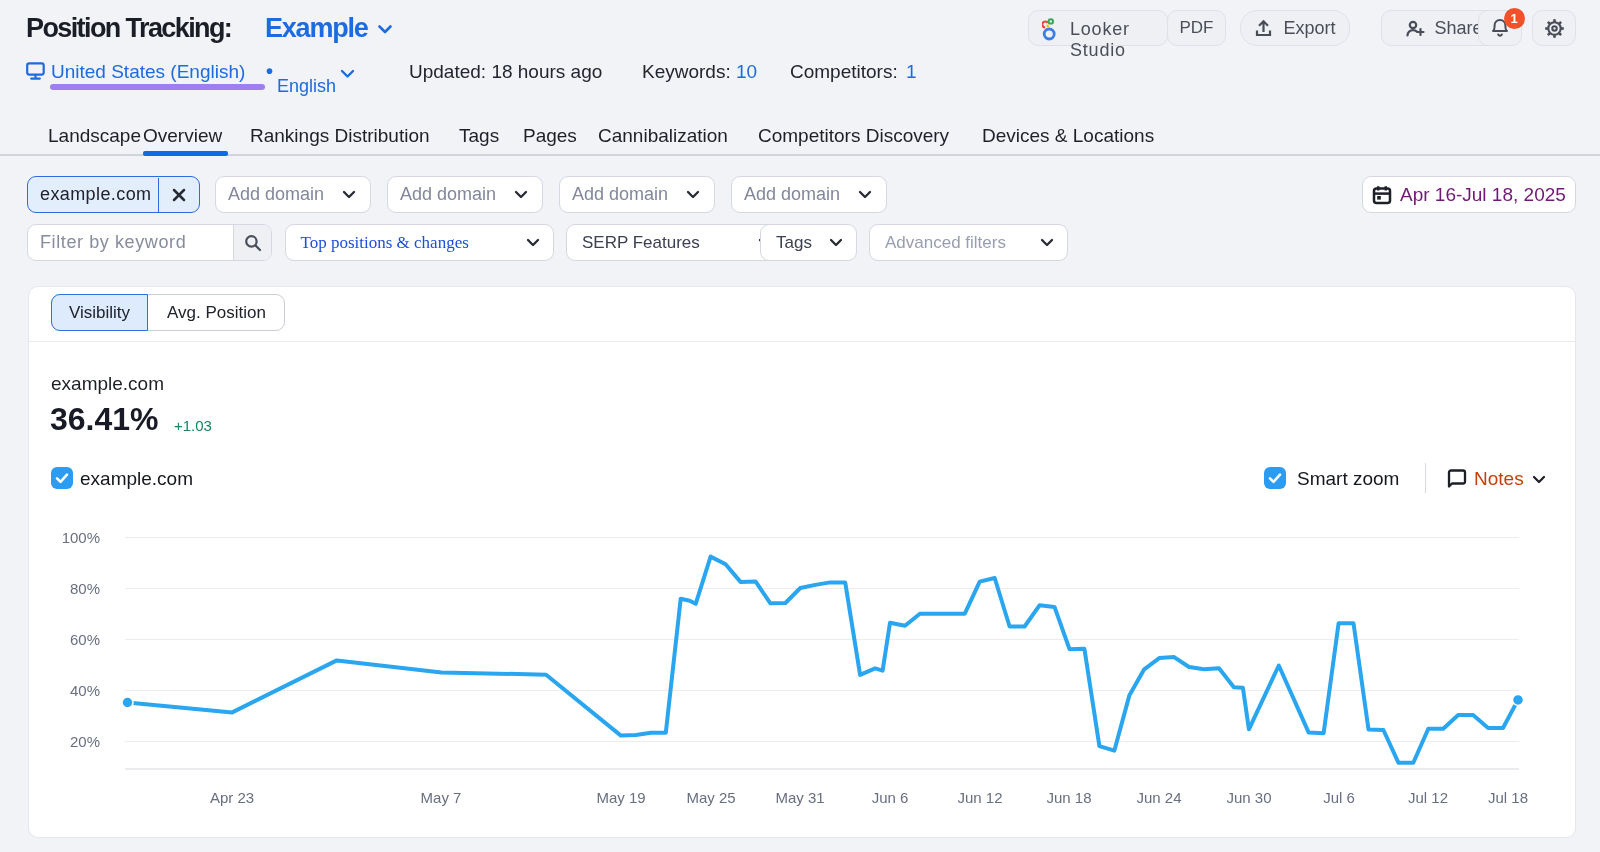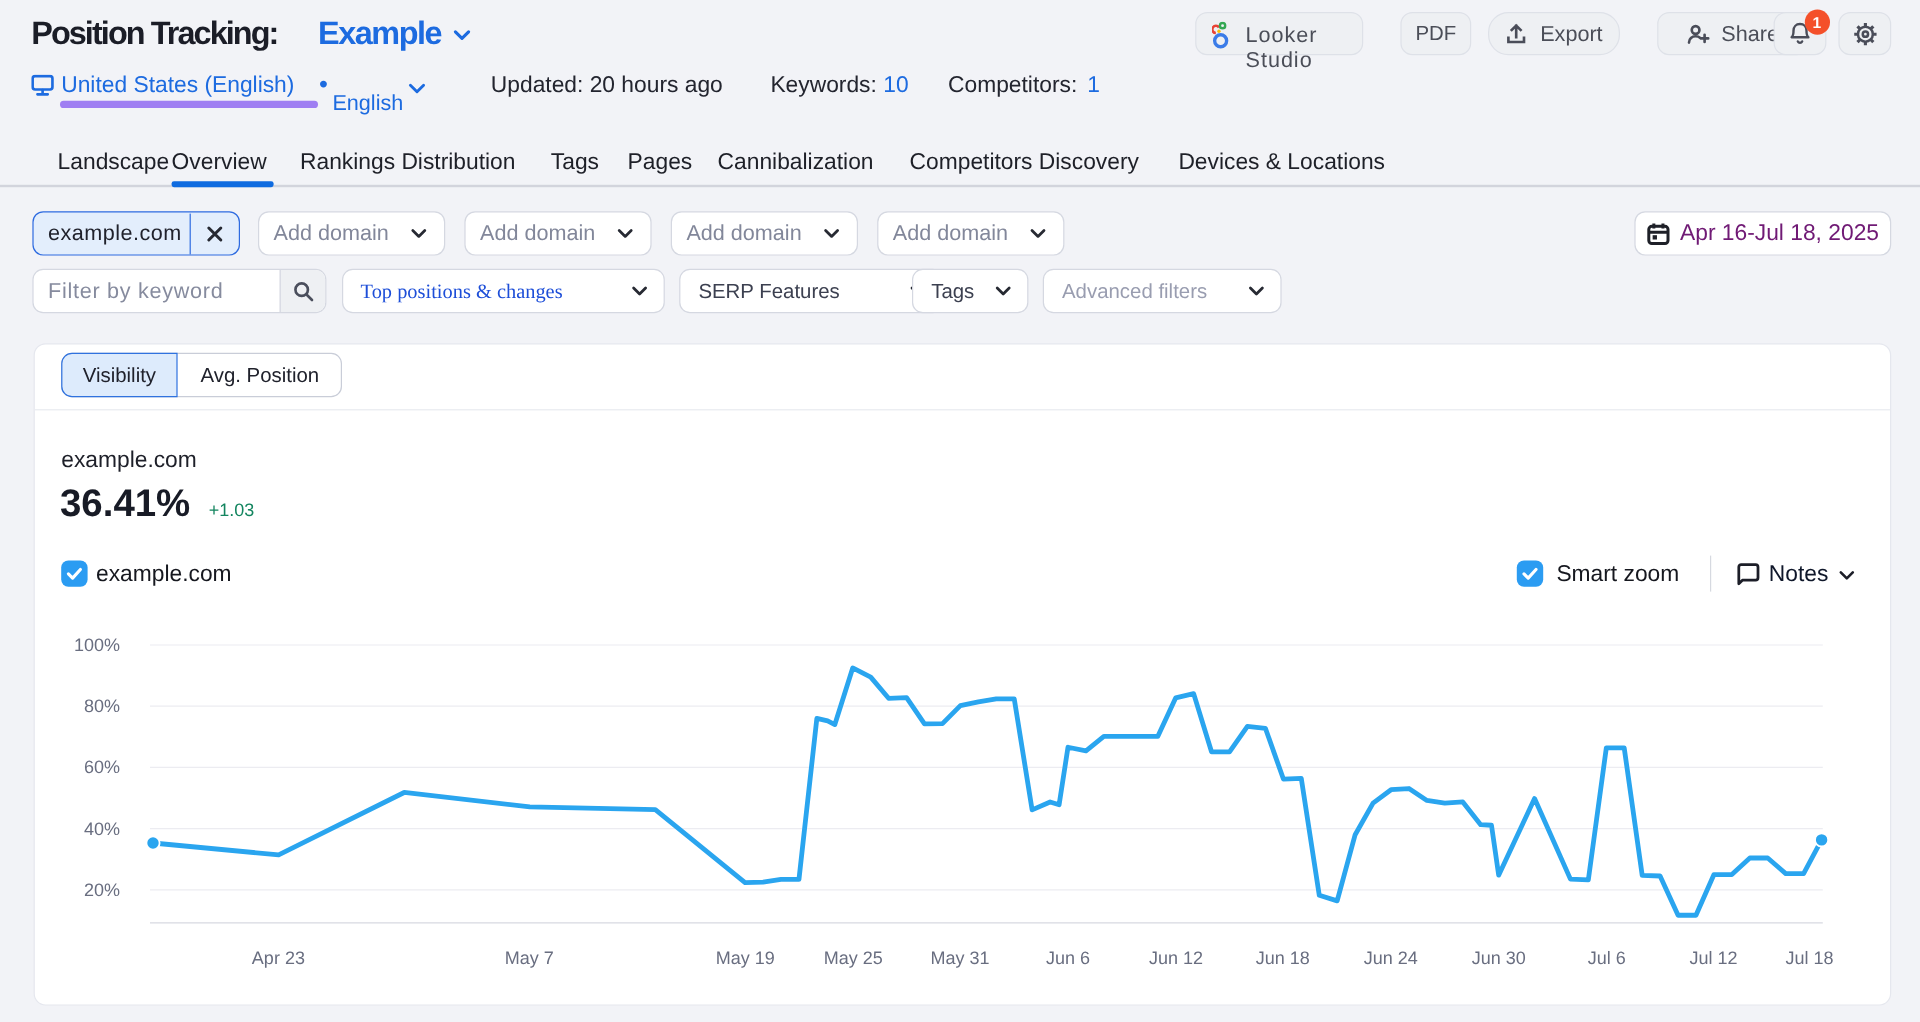--- a/index.html
+++ b/index.html
@@ -22,27 +22,27 @@
   <rect x="1.2" y="1.4" width="16.5" height="11.2" rx="2" fill="none" stroke="#1d6be0" stroke-width="2.2"></rect>
   <path d="M9.5 13 v2.3 M5.2 16.6 h8.6" stroke="#1d6be0" stroke-width="2.2" fill="none" stroke-linecap="round"></path>
 </svg>
 <div class="abs" style="left:51px; top:61px; font-size:19px; color:#1d6be0;">United States (English)</div>
 <div class="abs" style="left:266px; top:60px; font-size:20px; font-weight:700; color:#1d6be0;">•</div>
 <div class="abs" style="left:277px; top:76px; font-size:18px; color:#1d6be0;">English</div>
 <svg class="abs" style="left:340px; top:69px;" width="15" height="10" viewBox="0 0 15 10">
     <path d="M2 2 L7.5 7.5 L13 2" fill="none" stroke="#1d6be0" stroke-width="2.4" stroke-linecap="round" stroke-linejoin="round"></path>
   </svg>
 <div class="abs" style="left:50px; top:84px; width:215px; height:6px; border-radius:3px; background:#9f7ef2;"></div>
-<div class="abs" style="left:409px; top:61px; font-size:19px; color:#23252f;">Updated: 20 hours ago</div>
+<div class="abs" style="left:409px; top:61px; font-size:19px; color:#23252f;">Updated: 18 hours ago</div>
 <div class="abs" style="left:642px; top:61px; font-size:19px; color:#23252f;">Keywords:</div>
 <div class="abs" style="left:736px; top:61px; font-size:19px; color:#1d6be0;">10</div>
 <div class="abs" style="left:790px; top:61px; font-size:19px; color:#23252f;">Competitors:</div>
 <div class="abs" style="left:906px; top:61px; font-size:19px; color:#1d6be0;">1</div>
 
-<div class="btn" style="left:996px; top:10px; width:140px; height:36px;">
+<div class="btn" style="left:1028px; top:10px; width:140px; height:36px;">
   <svg style="position:absolute; left:13px; top:7px;" width="15" height="23" viewBox="0 0 15 23">
     <circle cx="7.2" cy="16" r="5" fill="none" stroke="#3b7ce8" stroke-width="2.8"></circle>
     <path d="M3.2 9.5 a3 3 0 1 1 2.6 -4.6" fill="none" stroke="#e94335" stroke-width="2.2"></path>
     <circle cx="8.8" cy="3.4" r="2.2" fill="none" stroke="#34a853" stroke-width="2"></circle>
     <circle cx="5.8" cy="8.0" r="1.4" fill="#fbbc04"></circle>
   </svg>
   <span style="position:absolute; left:41px; top:8px; letter-spacing:0.8px;">Looker Studio</span>
 </div>
 <div class="btn" style="left:1167px; top:10px; width:59px; height:36px; font-size:17px;">PDF</div>
 <div class="btn" style="left:1240px; top:10px; width:110px; height:36px;border-radius:17px;">
@@ -195,21 +195,21 @@
 <div class="abs" style="left:1264px; top:467px; width:22px; height:22px; background:#2b9cf2; border-radius:6px;">
   <svg width="22" height="22" viewBox="0 0 22 22">
       <path d="M6 11.3 L9.5 14.8 L16 7.6" fill="none" stroke="#fff" stroke-width="2.6" stroke-linecap="round" stroke-linejoin="round"></path>
     </svg>
 </div>
 <div class="abs" style="left:1297px; top:468px; font-size:19px; color:#16181f;">Smart zoom</div>
 <div class="abs" style="left:1425px; top:463px; width:1px; height:30px; background:#d6d9e0;"></div>
 <svg class="abs" style="left:1446px; top:468px;" width="22" height="22" viewBox="0 0 22 22">
   <path d="M3 4.5 a2 2 0 0 1 2-2 h12 a2 2 0 0 1 2 2 v9 a2 2 0 0 1-2 2 h-11 l-3 3 z" fill="none" stroke="#1c1e28" stroke-width="2.3" stroke-linejoin="round"></path>
 </svg>
-<div class="abs" style="left:1474px; top:468px; font-size:19px; color:#0f172a;text-align:center;">Notes</div>
+<div class="abs" style="left:1474px; top:468px; font-size:19px; color:#c2410c;text-align:center;">Notes</div>
 <svg class="abs" style="left:1532px; top:475px;" width="14" height="10" viewBox="0 0 14 10">
     <path d="M2 2 L7 7 L12 2" fill="none" stroke="#1c1e28" stroke-width="2.2" stroke-linecap="round" stroke-linejoin="round"></path>
   </svg>
 
 <svg class="abs" style="left:0; top:0;" width="1600" height="852" viewBox="0 0 1600 852">
   <g stroke="#ececf1" stroke-width="1">
     <line x1="125" y1="537.5" x2="1519" y2="537.5"></line>
     <line x1="125" y1="588.5" x2="1519" y2="588.5"></line>
     <line x1="125" y1="639.5" x2="1519" y2="639.5"></line>
     <line x1="125" y1="690.5" x2="1519" y2="690.5"></line>

